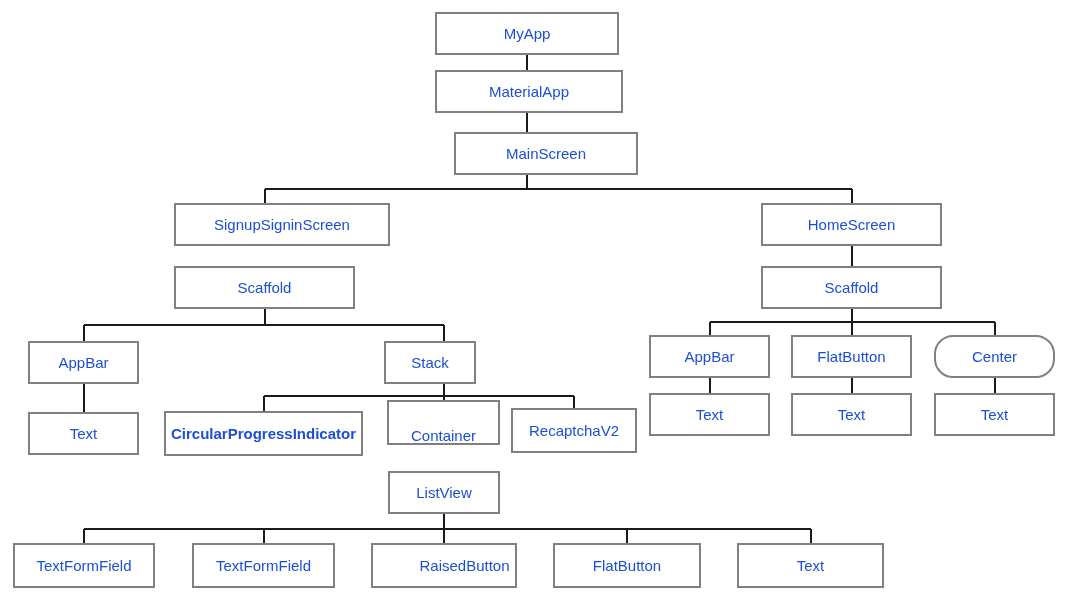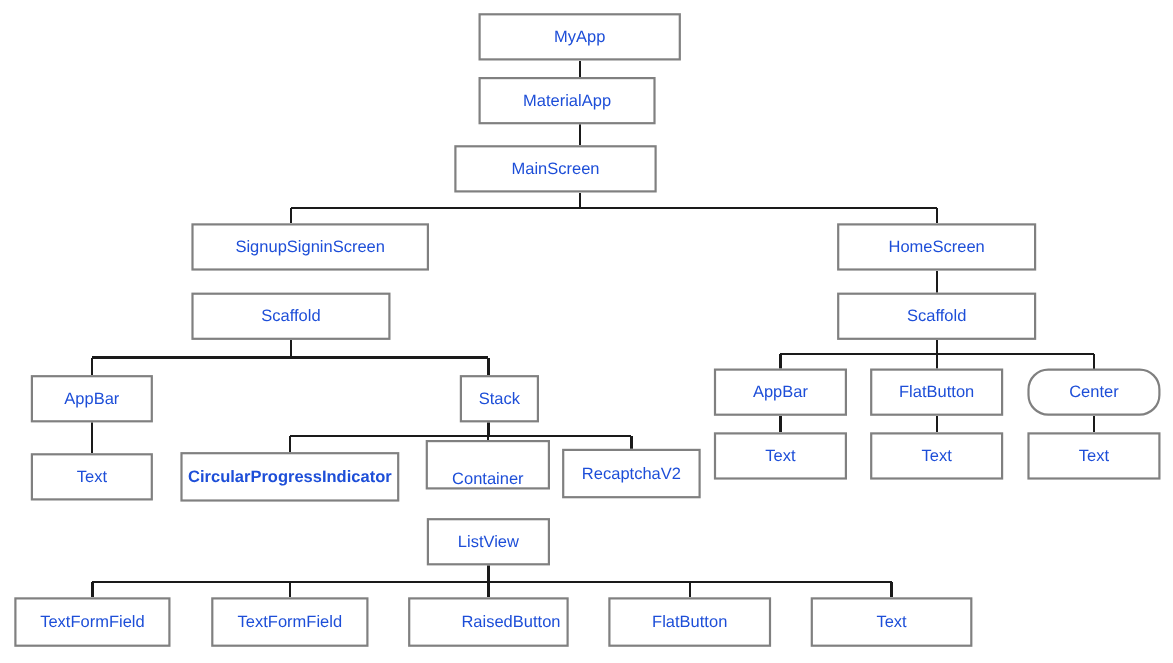--- a/index.html
+++ b/index.html
@@ -75,42 +75,42 @@
       <line x1="84" y1="529" x2="84" y2="543" stroke="#1a1a1a" stroke-width="2" shape-rendering="crispEdges"></line>
       <line x1="263.5" y1="529" x2="263.5" y2="543" stroke="#1a1a1a" stroke-width="2" shape-rendering="crispEdges"></line>
       <line x1="444" y1="529" x2="444" y2="543" stroke="#1a1a1a" stroke-width="2" shape-rendering="crispEdges"></line>
       <line x1="627" y1="529" x2="627" y2="543" stroke="#1a1a1a" stroke-width="2" shape-rendering="crispEdges"></line>
       <line x1="810.5" y1="529" x2="810.5" y2="543" stroke="#1a1a1a" stroke-width="2" shape-rendering="crispEdges"></line>
     </svg>
   <div id="nodes-layer">
       <div class="node" style="left: 435px; top: 12px; width: 184px; height: 43px;">
         <span>MyApp</span>
       </div>
-      <div class="node" style="left: 435px; top: 70px; width: 161px; height: 43px;">
+      <div class="node" style="left: 435px; top: 70px; width: 188px; height: 43px;">
         <span>MaterialApp</span>
       </div>
-      <div class="node" style="left: 413px; top: 132px; width: 184px; height: 43px;">
+      <div class="node" style="left: 454px; top: 132px; width: 184px; height: 43px;">
         <span>MainScreen</span>
       </div>
       <div class="node" style="left: 174px; top: 203px; width: 216px; height: 43px;">
         <span>SignupSigninScreen</span>
       </div>
       <div class="node" style="left: 761px; top: 203px; width: 181px; height: 43px;">
         <span>HomeScreen</span>
       </div>
       <div class="node" style="left: 174px; top: 266px; width: 181px; height: 43px;">
         <span>Scaffold</span>
       </div>
       <div class="node" style="left: 761px; top: 266px; width: 181px; height: 43px;">
         <span>Scaffold</span>
       </div>
       <div class="node" style="left: 28px; top: 341px; width: 111px; height: 43px;">
         <span>AppBar</span>
       </div>
-      <div class="node" style="left: 418px; top: 341px; width: 72px; height: 43px; text-align: center;">
+      <div class="node" style="left: 384px; top: 341px; width: 92px; height: 43px; text-align: center;">
         <span>Stack</span>
       </div>
       <div class="node" style="left: 649px; top: 335px; width: 121px; height: 43px;">
         <span>AppBar</span>
       </div>
       <div class="node" style="left: 791px; top: 335px; width: 121px; height: 43px;">
         <span>FlatButton</span>
       </div>
       <div class="node" style="left: 934px; top: 335px; width: 121px; height: 43px; border-radius: 19px;">
         <span>Center</span>

